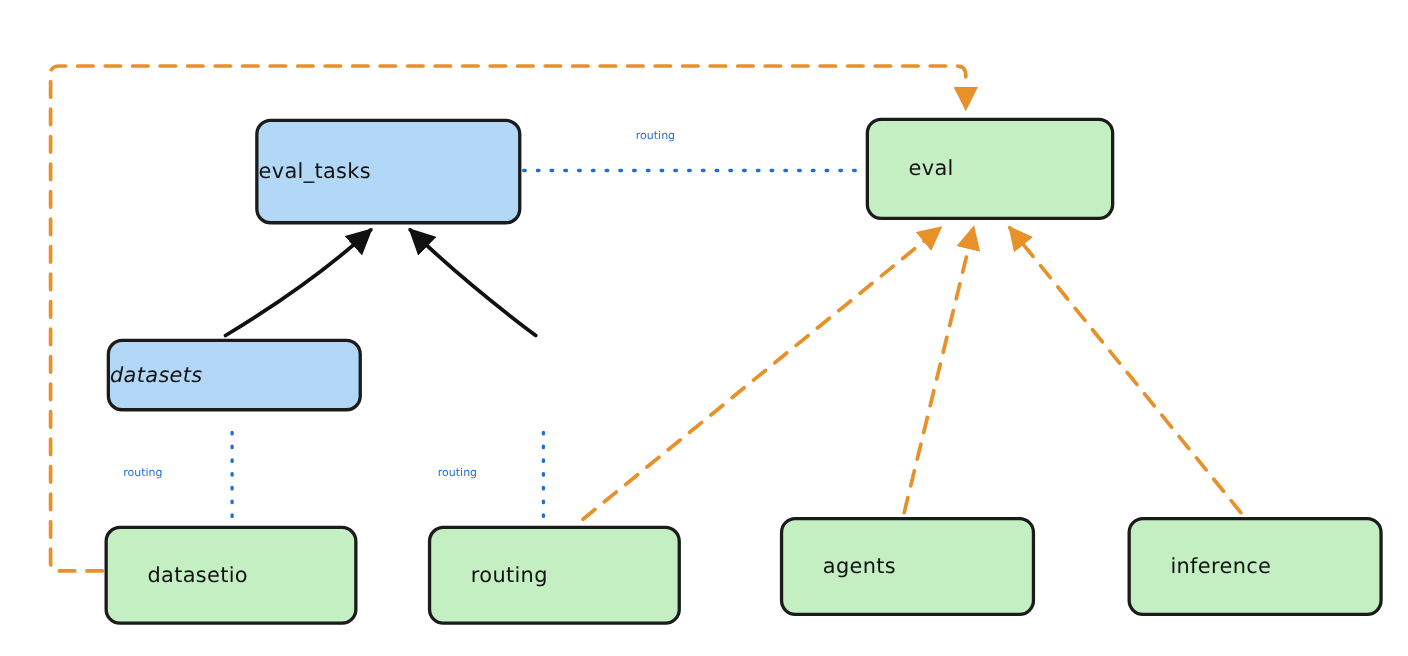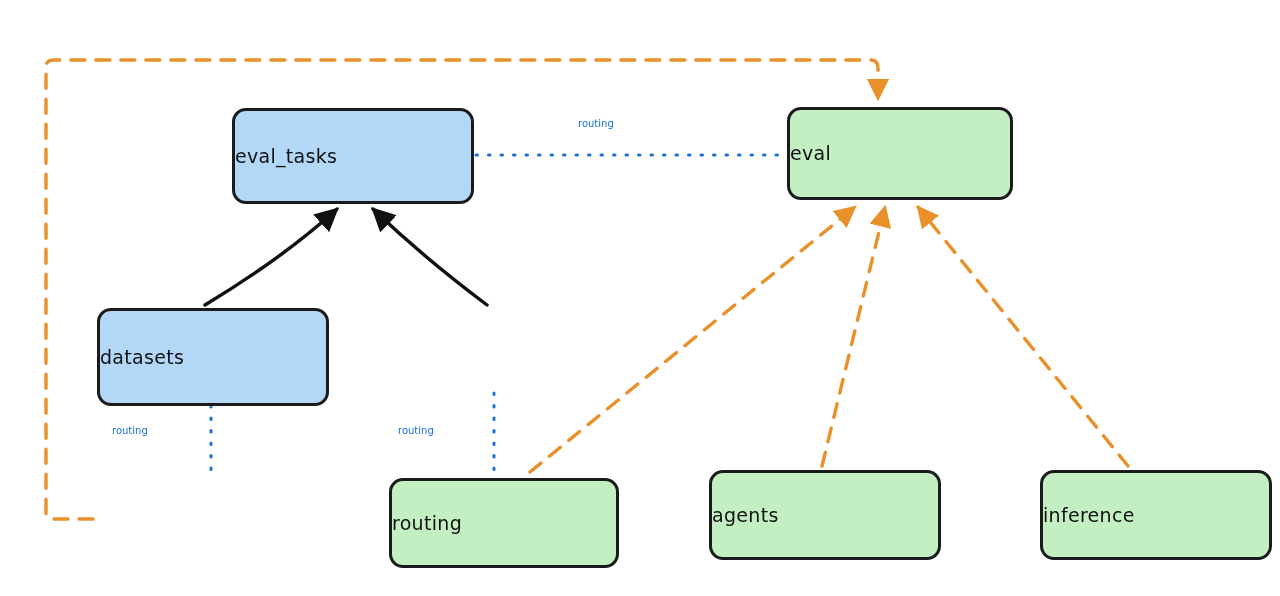--- a/index.html
+++ b/index.html
@@ -43,20 +43,21 @@
     font-size: 19px;
     color: #111111;
     letter-spacing: 0.3px;
     white-space: nowrap;
   }
   .node.api {
     background: #b3d8f7;
   }
   .node.provider {
     background: #c4efc3;
+    padding-left: 36px;
   }
   .edge-label {
     position: absolute;
     font-family: "DejaVu Sans", sans-serif;
     font-size: 10px;
     color: #1c6fd6;
     white-space: nowrap;
   }
 </style>
 </head>
@@ -94,35 +95,38 @@
   </svg>
 
   <div class="node api" style="left:232px; top:108px; width:242px; height:96px;">
     <span class="node-label">eval_tasks</span>
   </div>
 
   <div class="node provider" style="left:787px; top:107px; width:226px; height:93px;">
     <span class="node-label">eval</span>
   </div>
 
-  <div class="node api" style="left:97px; top:308px; width:232px; height:98px;">
+  <div class="node api" style="left:97px; top:308px; width:232px; height:66px;font-style:italic;">
     <span class="node-label">datasets</span>
   </div>
 
 
+  <div class="node provider" style="left:95px; top:478px; width:230px; height:90px;">
+    <span class="node-label">datasetio</span>
+  </div>
 
   <div class="node provider" style="left:389px; top:478px; width:230px; height:90px;">
     <span class="node-label">routing</span>
   </div>
 
   <div class="node provider" style="left:709px; top:470px; width:232px; height:90px;">
     <span class="node-label">agents</span>
   </div>
 
-  <div class="node provider" style="left:1025px; top:470px; width:232px; height:90px;margin-left:15px;">
+  <div class="node provider" style="left:1025px; top:470px; width:232px; height:90px;">
     <span class="node-label">inference</span>
   </div>
 
   <div class="edge-label" style="left:578px; top:118px;">routing</div>
 
   <div class="edge-label" style="left:112px; top:425px;">routing</div>
 
   <div class="edge-label" style="left:398px; top:425px;">routing</div>
 
 </div>

